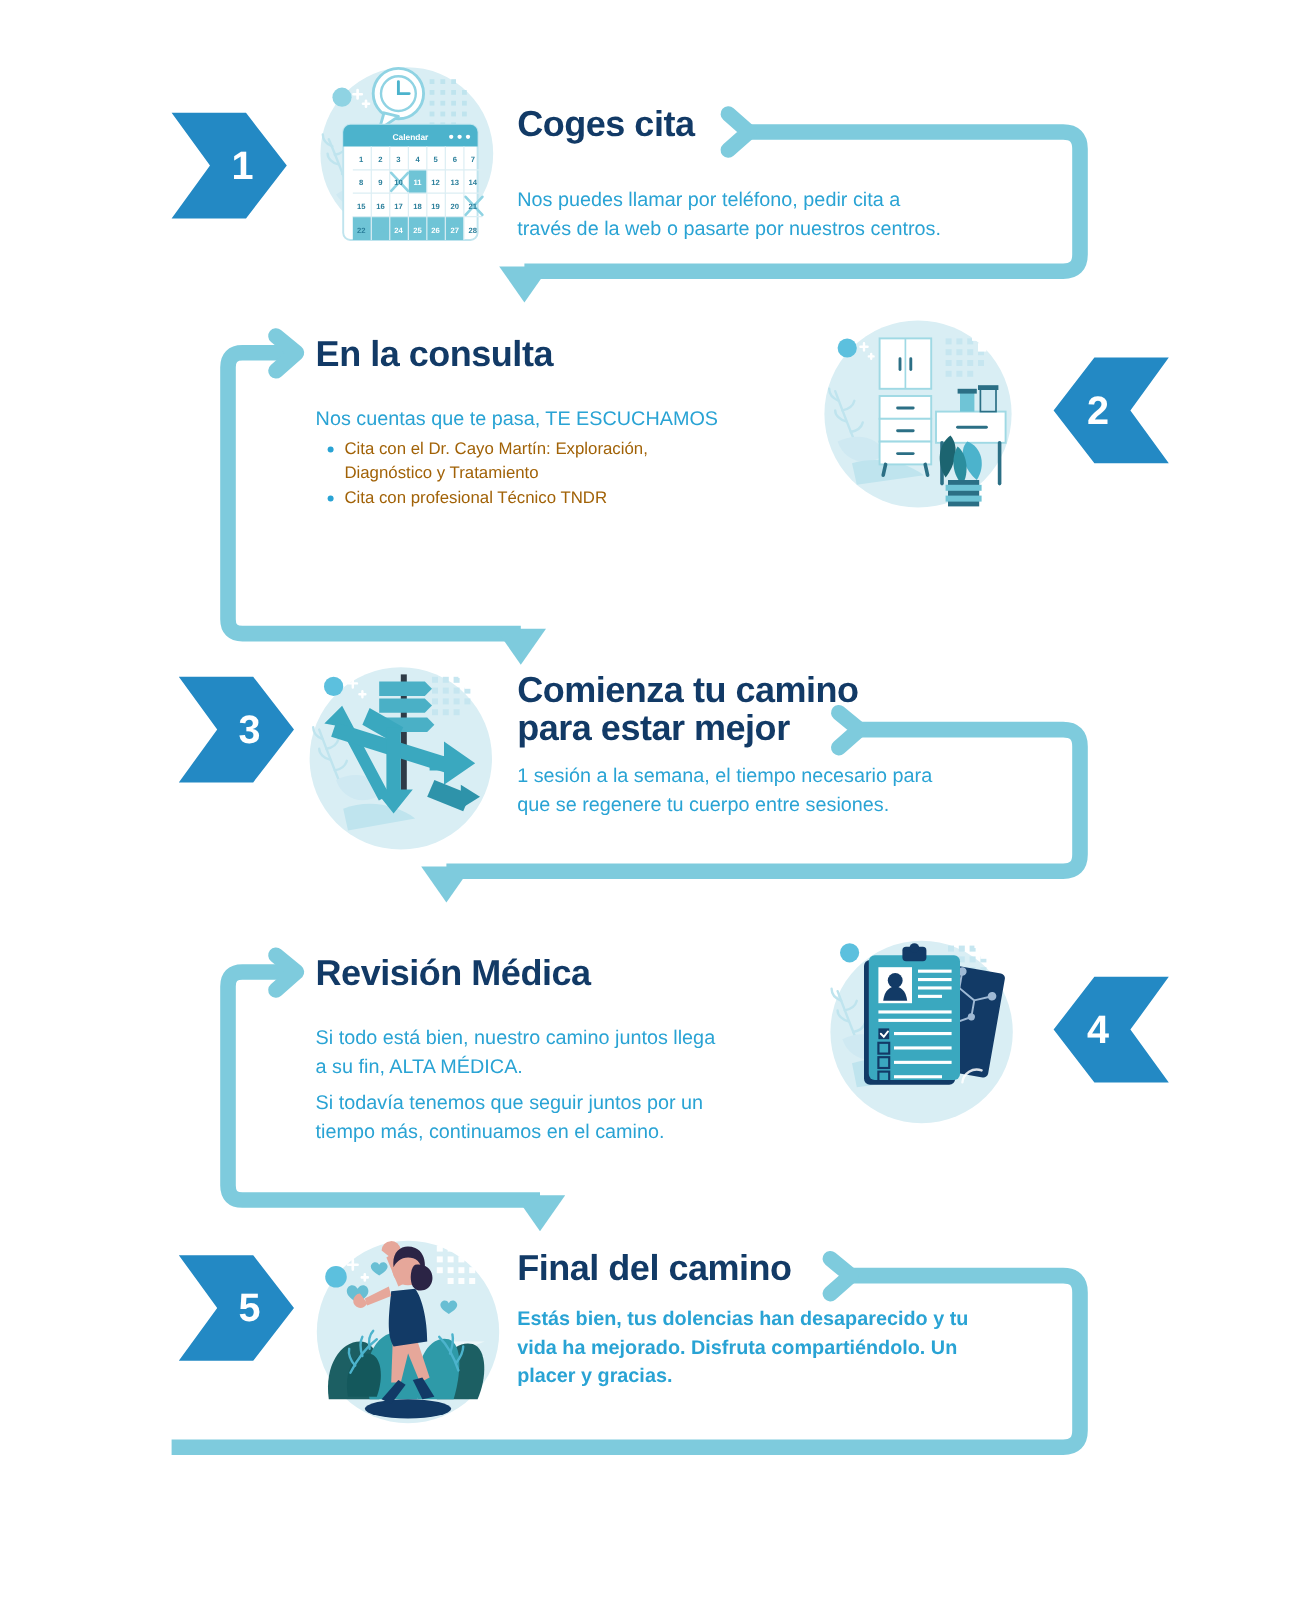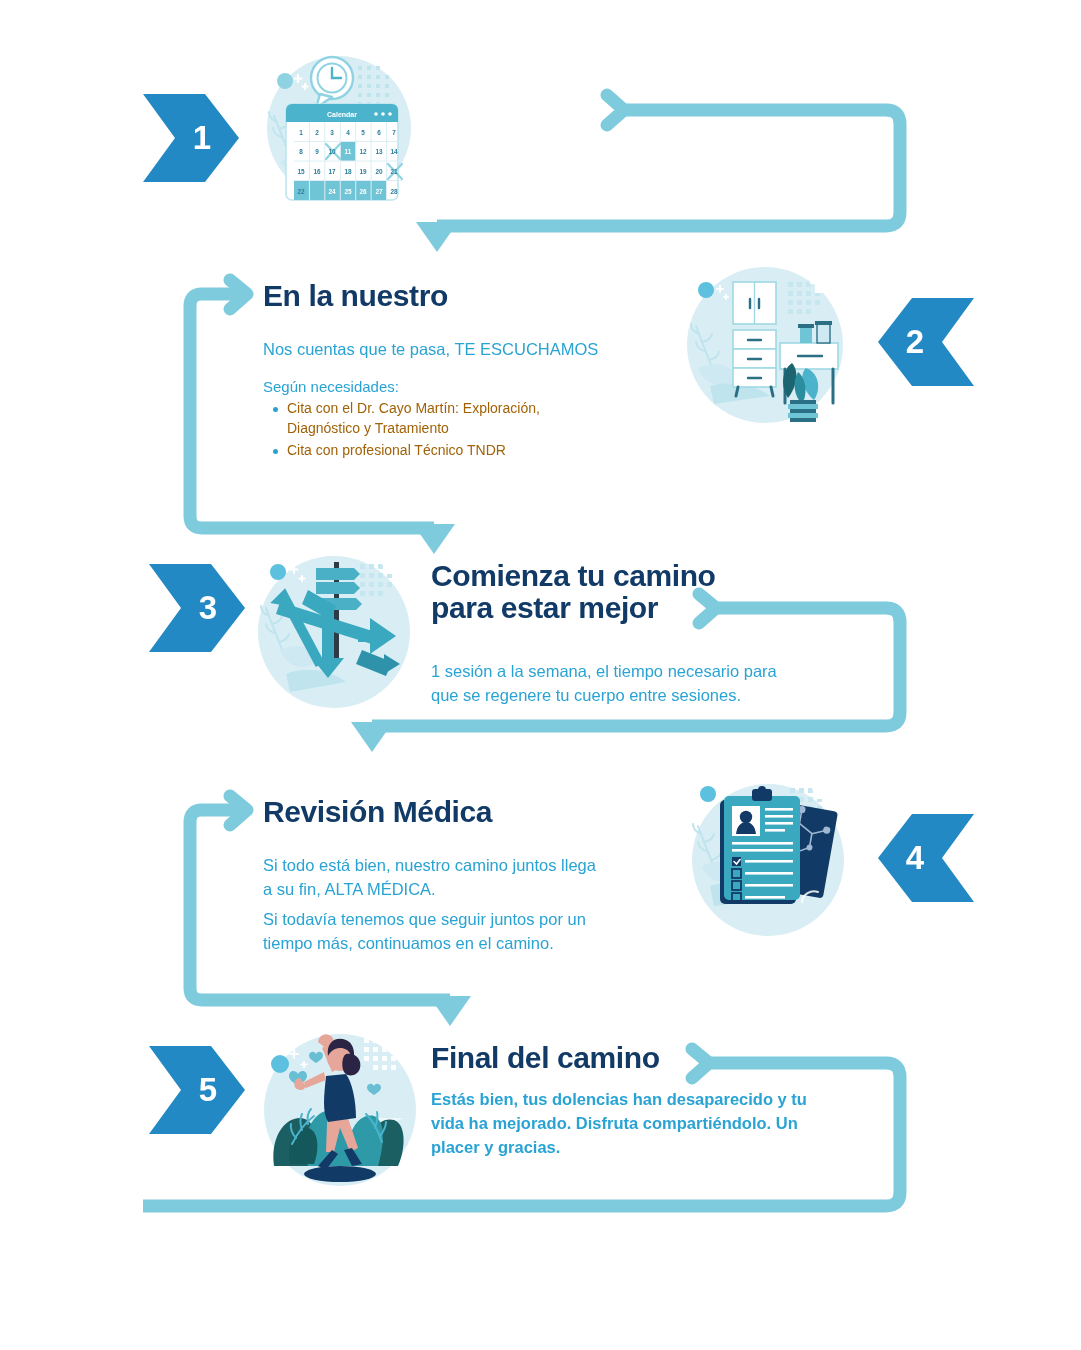--- a/index.html
+++ b/index.html
@@ -204,20 +204,25 @@
             <text x="74" y="150" fill="#ffffff">24</text>
             <text x="90" y="150" fill="#ffffff">25</text>
             <text x="105" y="150" fill="#ffffff">26</text>
             <text x="121" y="150" fill="#ffffff">27</text>
             <text x="136" y="150">28</text>
         </g>
       </g>
     </svg>
   </div>
 
+  <div class="block" style="left:431px;top:88px;width:455px;">
+    <div class="h">Coges cita</div>
+    <div class="p" style="margin-top:36px;">Nos puedes llamar por teléfono, pedir cita a
+través de la web o pasarte por nuestros centros.</div>
+  </div>
 
   <div class="badge right" style="left:872px;top:292px;">
     <svg viewBox="0 0 108 100">
       <path d="M102 6 H40 L6 50 L40 94 H102 L70 50 Z" fill="#2389c4"></path>
     </svg>
     <div class="num">2</div>
   </div>
 
   <div class="illo" style="left:684px;top:264px;">
     <svg width="162" height="162" viewBox="0 0 162 162">
@@ -294,23 +299,22 @@
       <path d="M108 99 C98 106 96 122 104 134 C112 124 116 108 108 99 Z" fill="#1c6470"></path>
       <path d="M122 104 C134 108 138 124 130 136 C120 128 114 112 122 104 Z" fill="#4cb3cc"></path>
       <path d="M114 108 C108 118 110 132 118 140 C124 130 122 114 114 108 Z" fill="#2b8e9e"></path>
       <rect x="106" y="136" width="26" height="22" fill="#2b6f85"></rect>
       <rect x="104" y="140" width="30" height="5" fill="#6fc4d6"></rect>
       <rect x="104" y="149" width="30" height="5" fill="#6fc4d6"></rect>
     </svg>
   </div>
 
   <div class="block" style="left:263px;top:280px;width:530px;">
-    <div class="h">En la nuestro</div>
+    <div class="h">En la consulta</div>
     <div class="p" style="margin-top:26px;">Nos cuentas que te pasa, TE ESCUCHAMOS</div>
-    <div class="sub">Según necesidades:</div>
     <ul class="bul">
       <li>Cita con el Dr. Cayo Martín: Exploración,
 Diagnóstico y Tratamiento</li>
       <li>Cita con profesional Técnico TNDR</li>
     </ul>
   </div>
 
   <div class="badge left" style="left:143px;top:558px;">
     <svg viewBox="0 0 108 100">
       <path d="M6 6 H68 L102 50 L68 94 H6 L38 50 Z" fill="#2389c4"></path>
@@ -371,21 +375,21 @@
       <path d="M58 44 L86 60 L80 74 L52 58 Z" fill="#3aa8bf"></path>
       <path d="M72 60 L84 60 L84 112 L94 112 L78 132 L62 112 L72 112 Z" fill="#3aa8bf"></path>
       <path d="M112 104 L142 116 L136 130 L106 118 Z" fill="#2e93aa"></path>
       <path d="M134 108 L150 118 L134 128 Z" fill="#2e93aa"></path>
     </svg>
   </div>
 
   <div class="block" style="left:431px;top:560px;width:460px;">
     <div class="h">Comienza tu camino
 para estar mejor</div>
-    <div class="p" style="margin-top:36px;">1 sesión a la semana, el tiempo necesario para
+    <div class="p" style="margin-top:12px;">1 sesión a la semana, el tiempo necesario para
 que se regenere tu cuerpo entre sesiones.</div>
   </div>
 
   <div class="badge right" style="left:872px;top:808px;">
     <svg viewBox="0 0 108 100">
       <path d="M102 6 H40 L6 50 L40 94 H102 L70 50 Z" fill="#2389c4"></path>
     </svg>
     <div class="num">4</div>
   </div>
 

